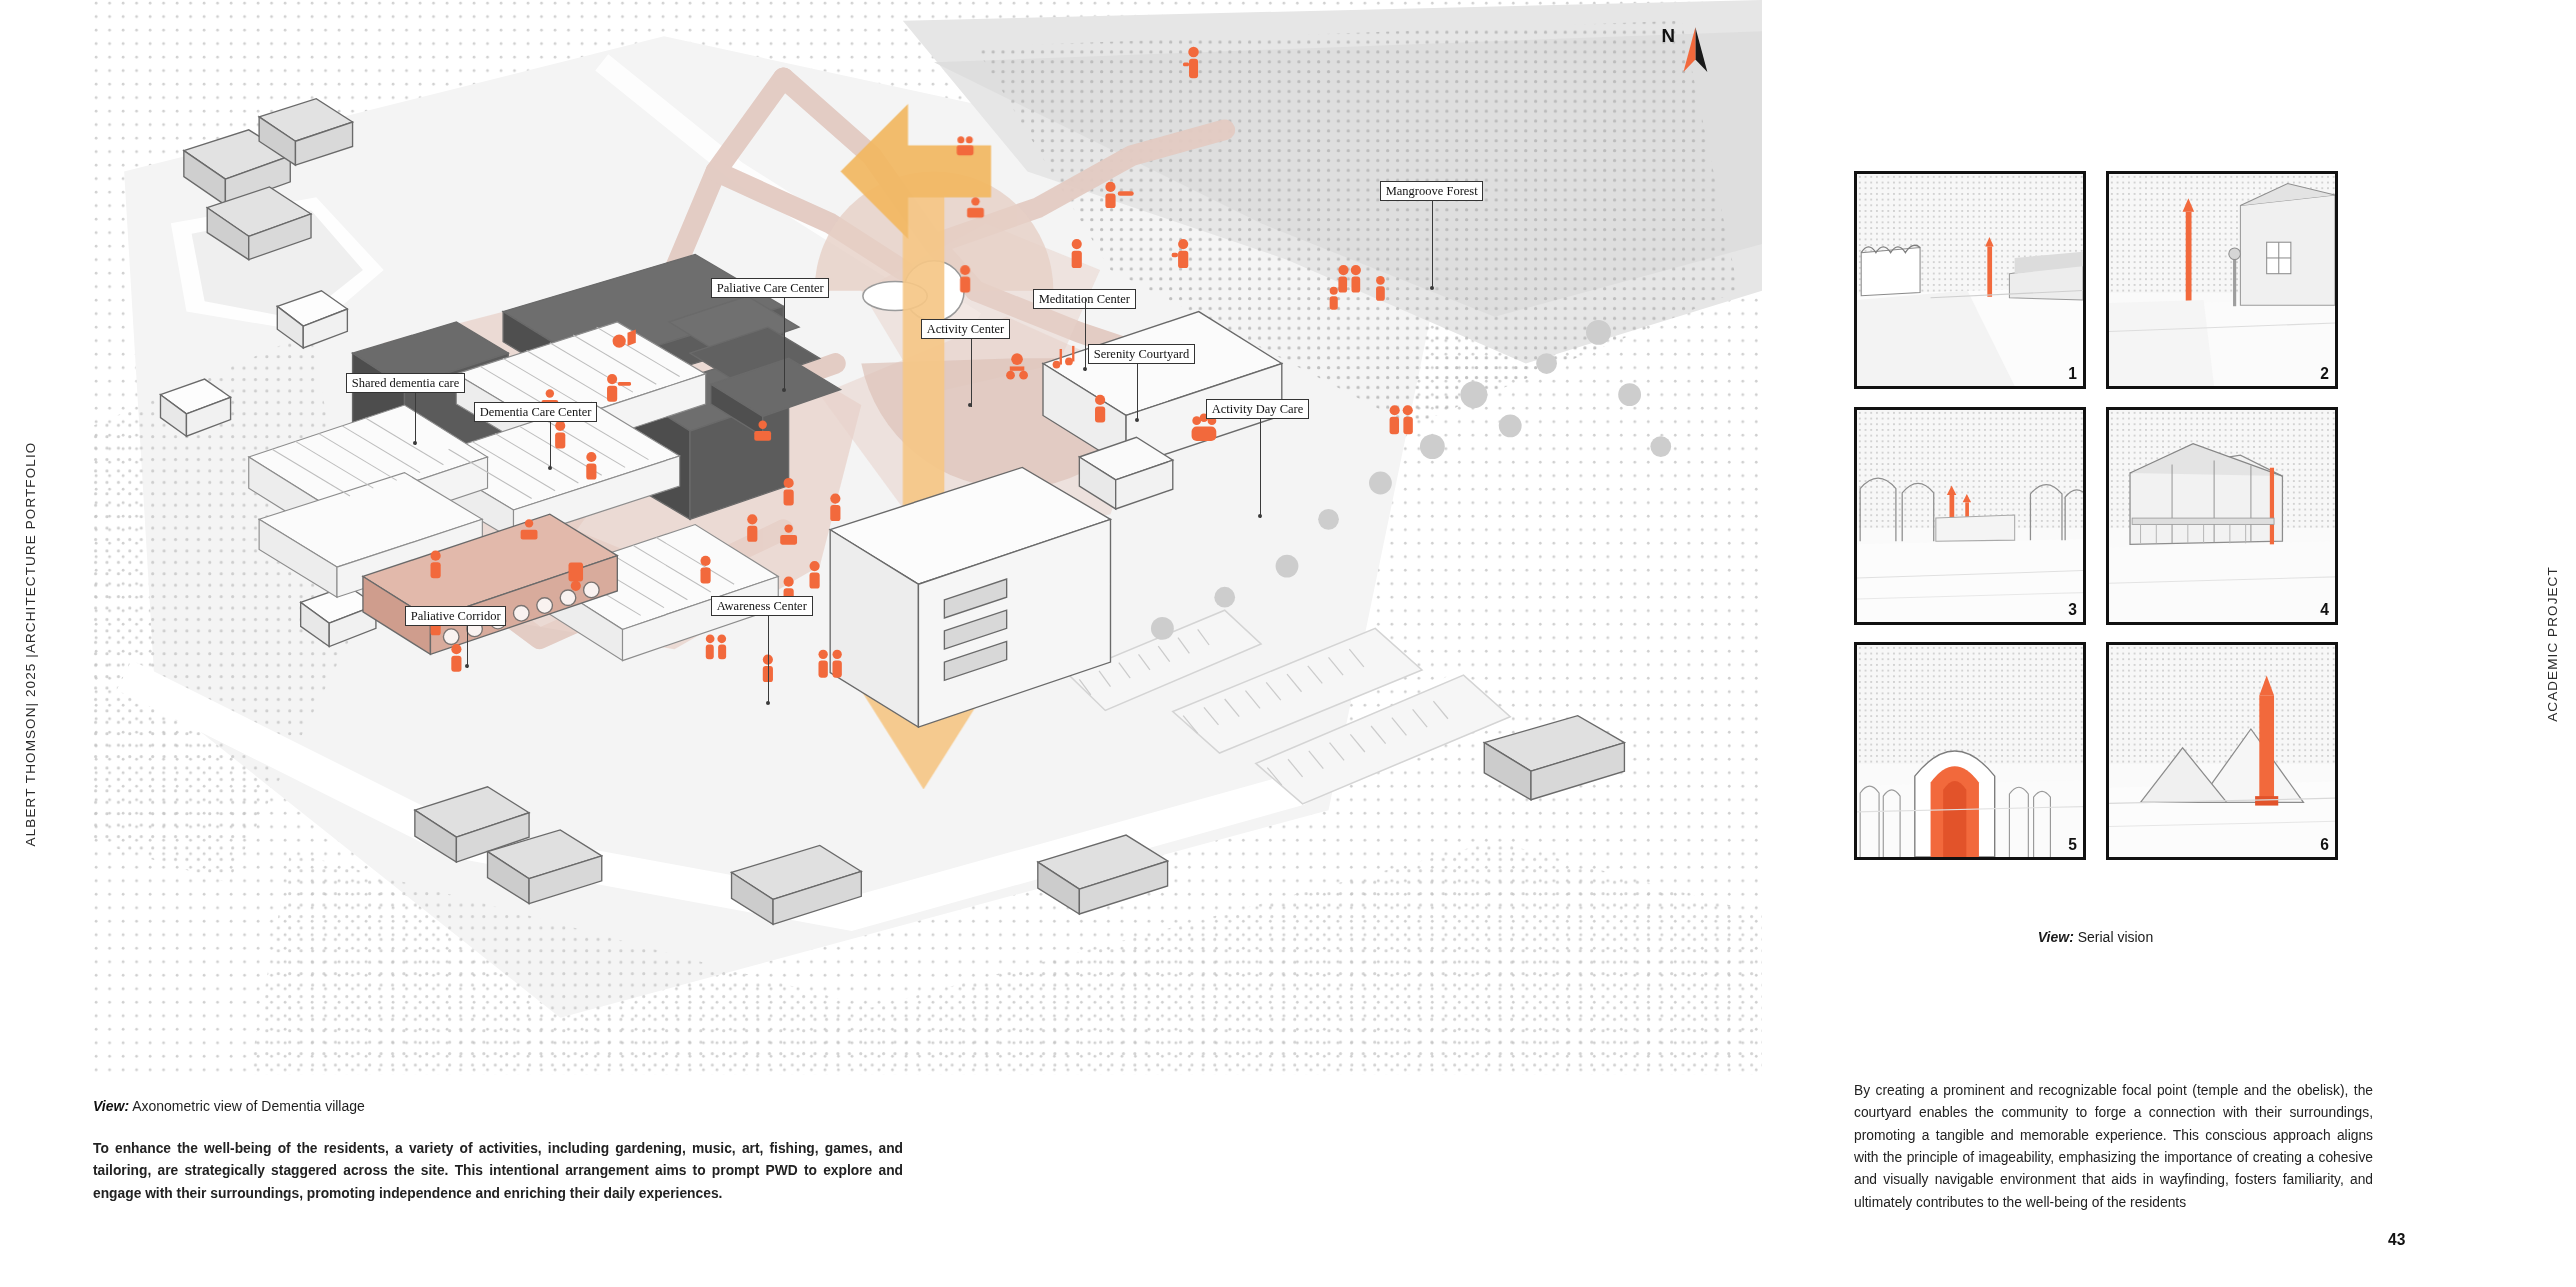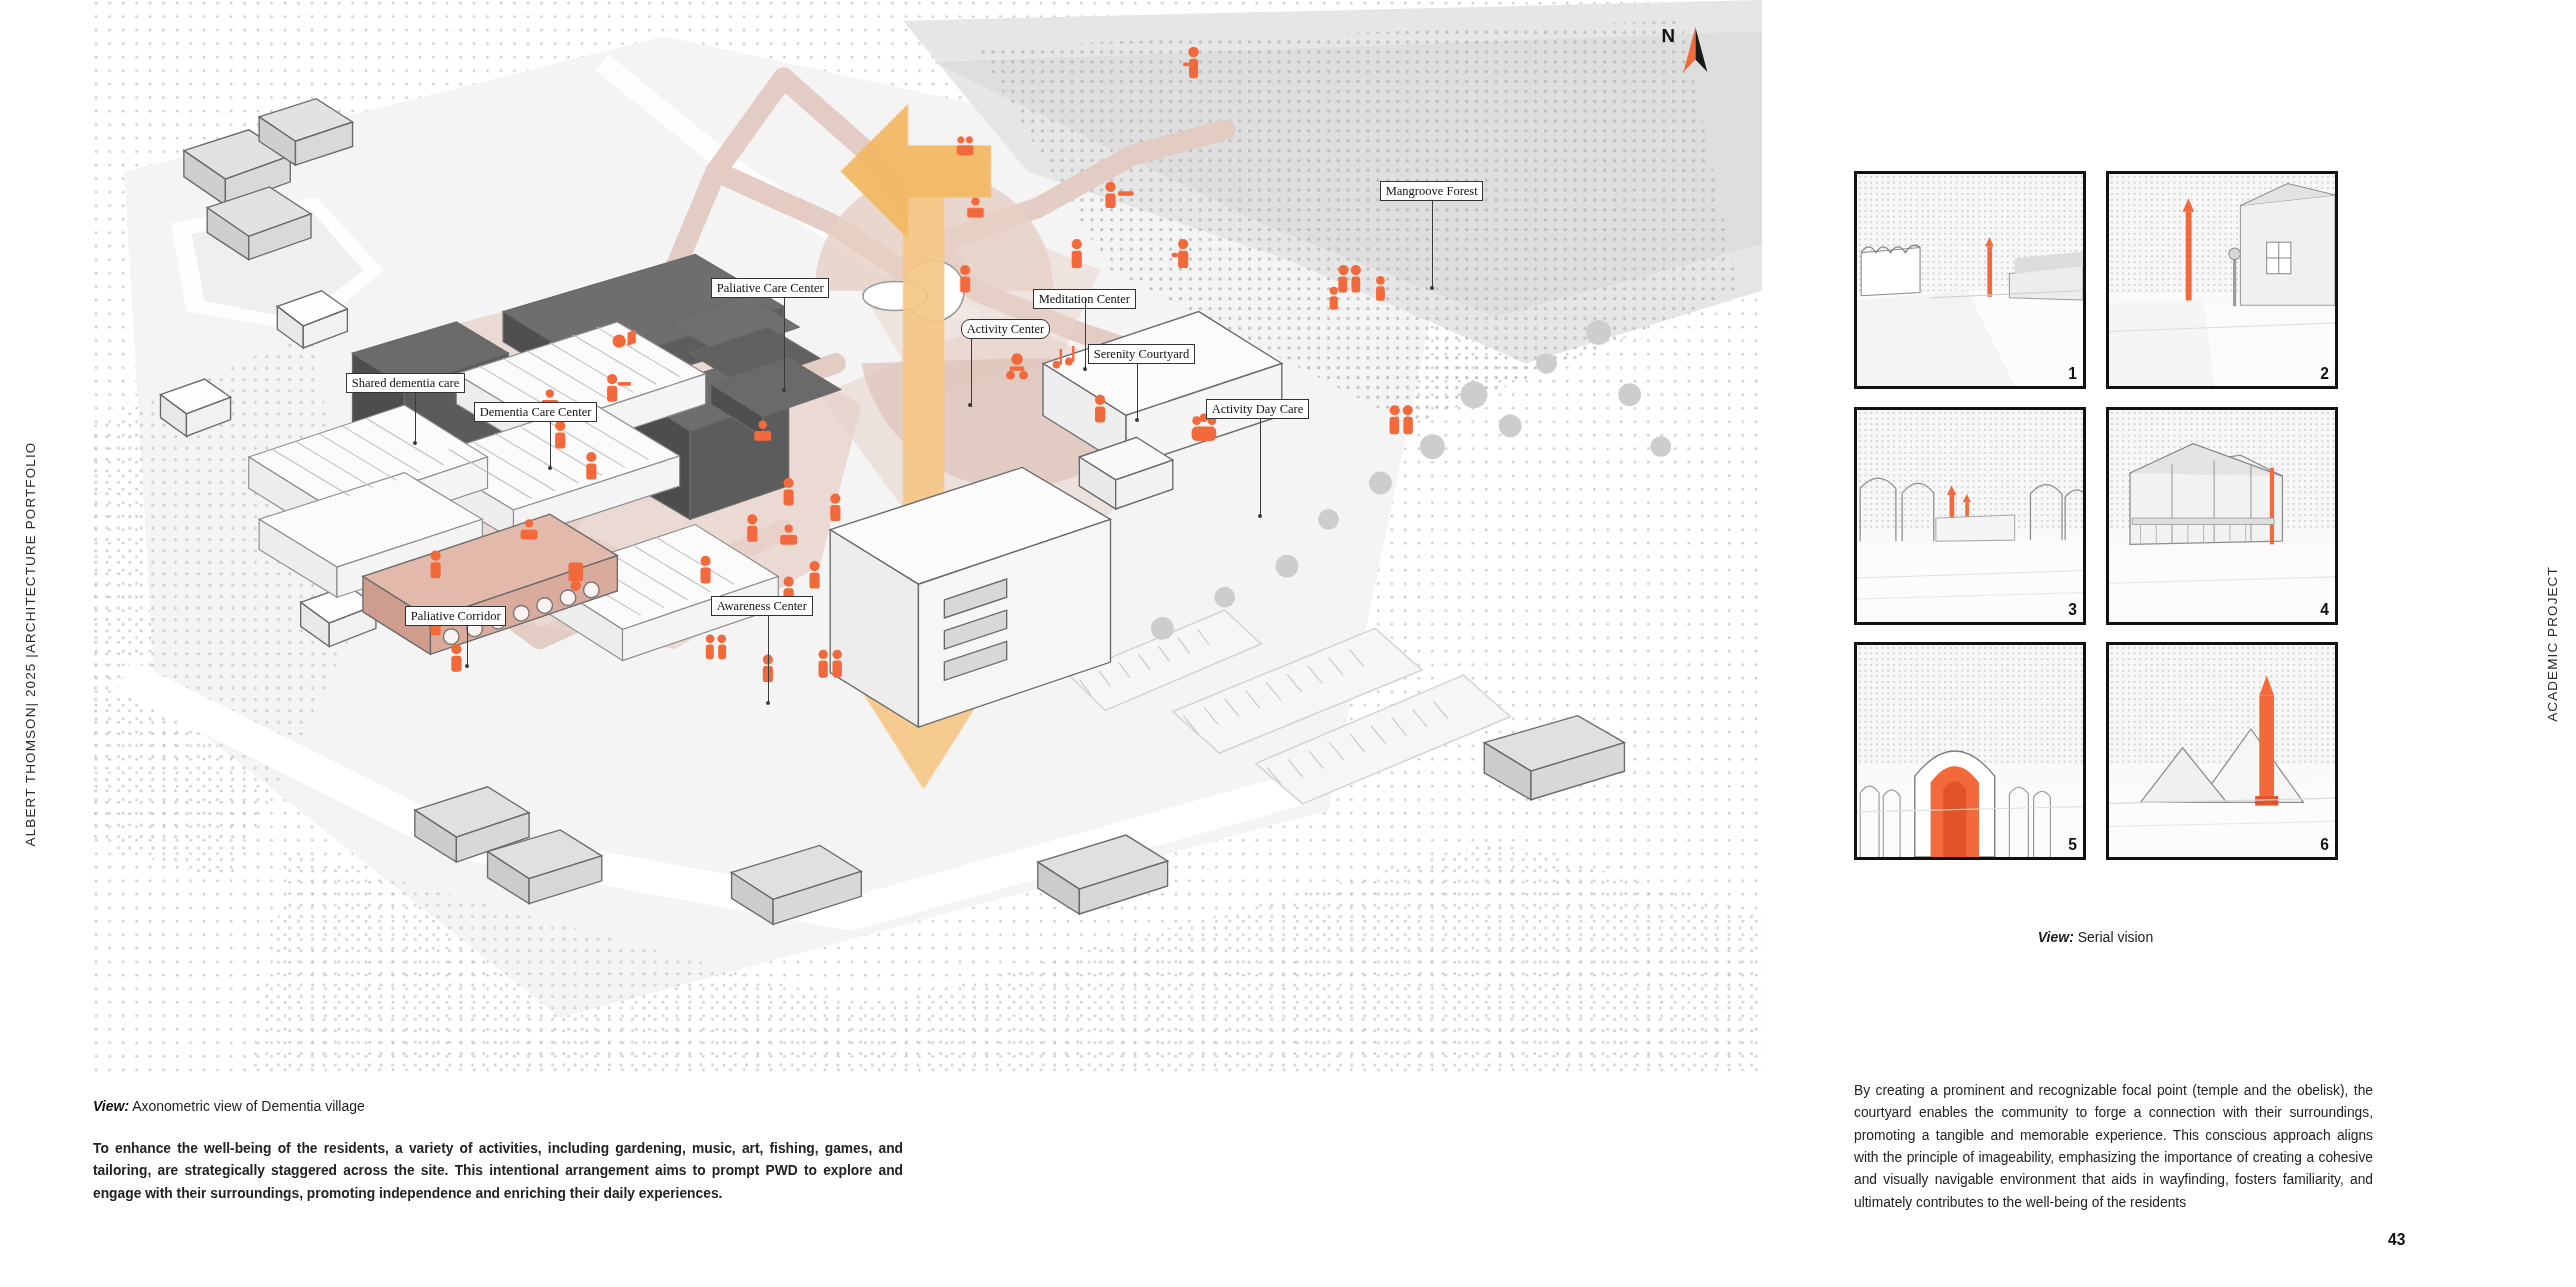--- a/index.html
+++ b/index.html
@@ -689,21 +689,21 @@
       <div class="leader-dot" style="left:1337px;top:286px;"></div>
 
       <div class="map-label" style="left:618px;top:278px;">Paliative Care Center</div>
       <div class="leader" style="left:691px;top:298px;height:93px;"></div>
       <div class="leader-dot" style="left:689px;top:388px;"></div>
 
       <div class="map-label" style="left:940px;top:289px;">Meditation Center</div>
       <div class="leader" style="left:992px;top:298px;height:73px;"></div>
       <div class="leader-dot" style="left:990px;top:367px;"></div>
 
-      <div class="map-label" style="left:868px;top:319px;border-radius:9px;">Activity Center</div>
+      <div class="map-label" style="left:828px;top:319px;">Activity Center</div>
       <div class="leader" style="left:878px;top:339px;height:68px;"></div>
       <div class="leader-dot" style="left:875px;top:403px;"></div>
 
       <div class="map-label" style="left:995px;top:344px;">Serenity Courtyard</div>
       <div class="leader" style="left:1044px;top:364px;height:57px;"></div>
       <div class="leader-dot" style="left:1042px;top:418px;"></div>
 
       <div class="map-label" style="left:253px;top:373px;">Shared dementia care</div>
       <div class="leader" style="left:322px;top:393px;height:52px;"></div>
       <div class="leader-dot" style="left:320px;top:441px;"></div>

